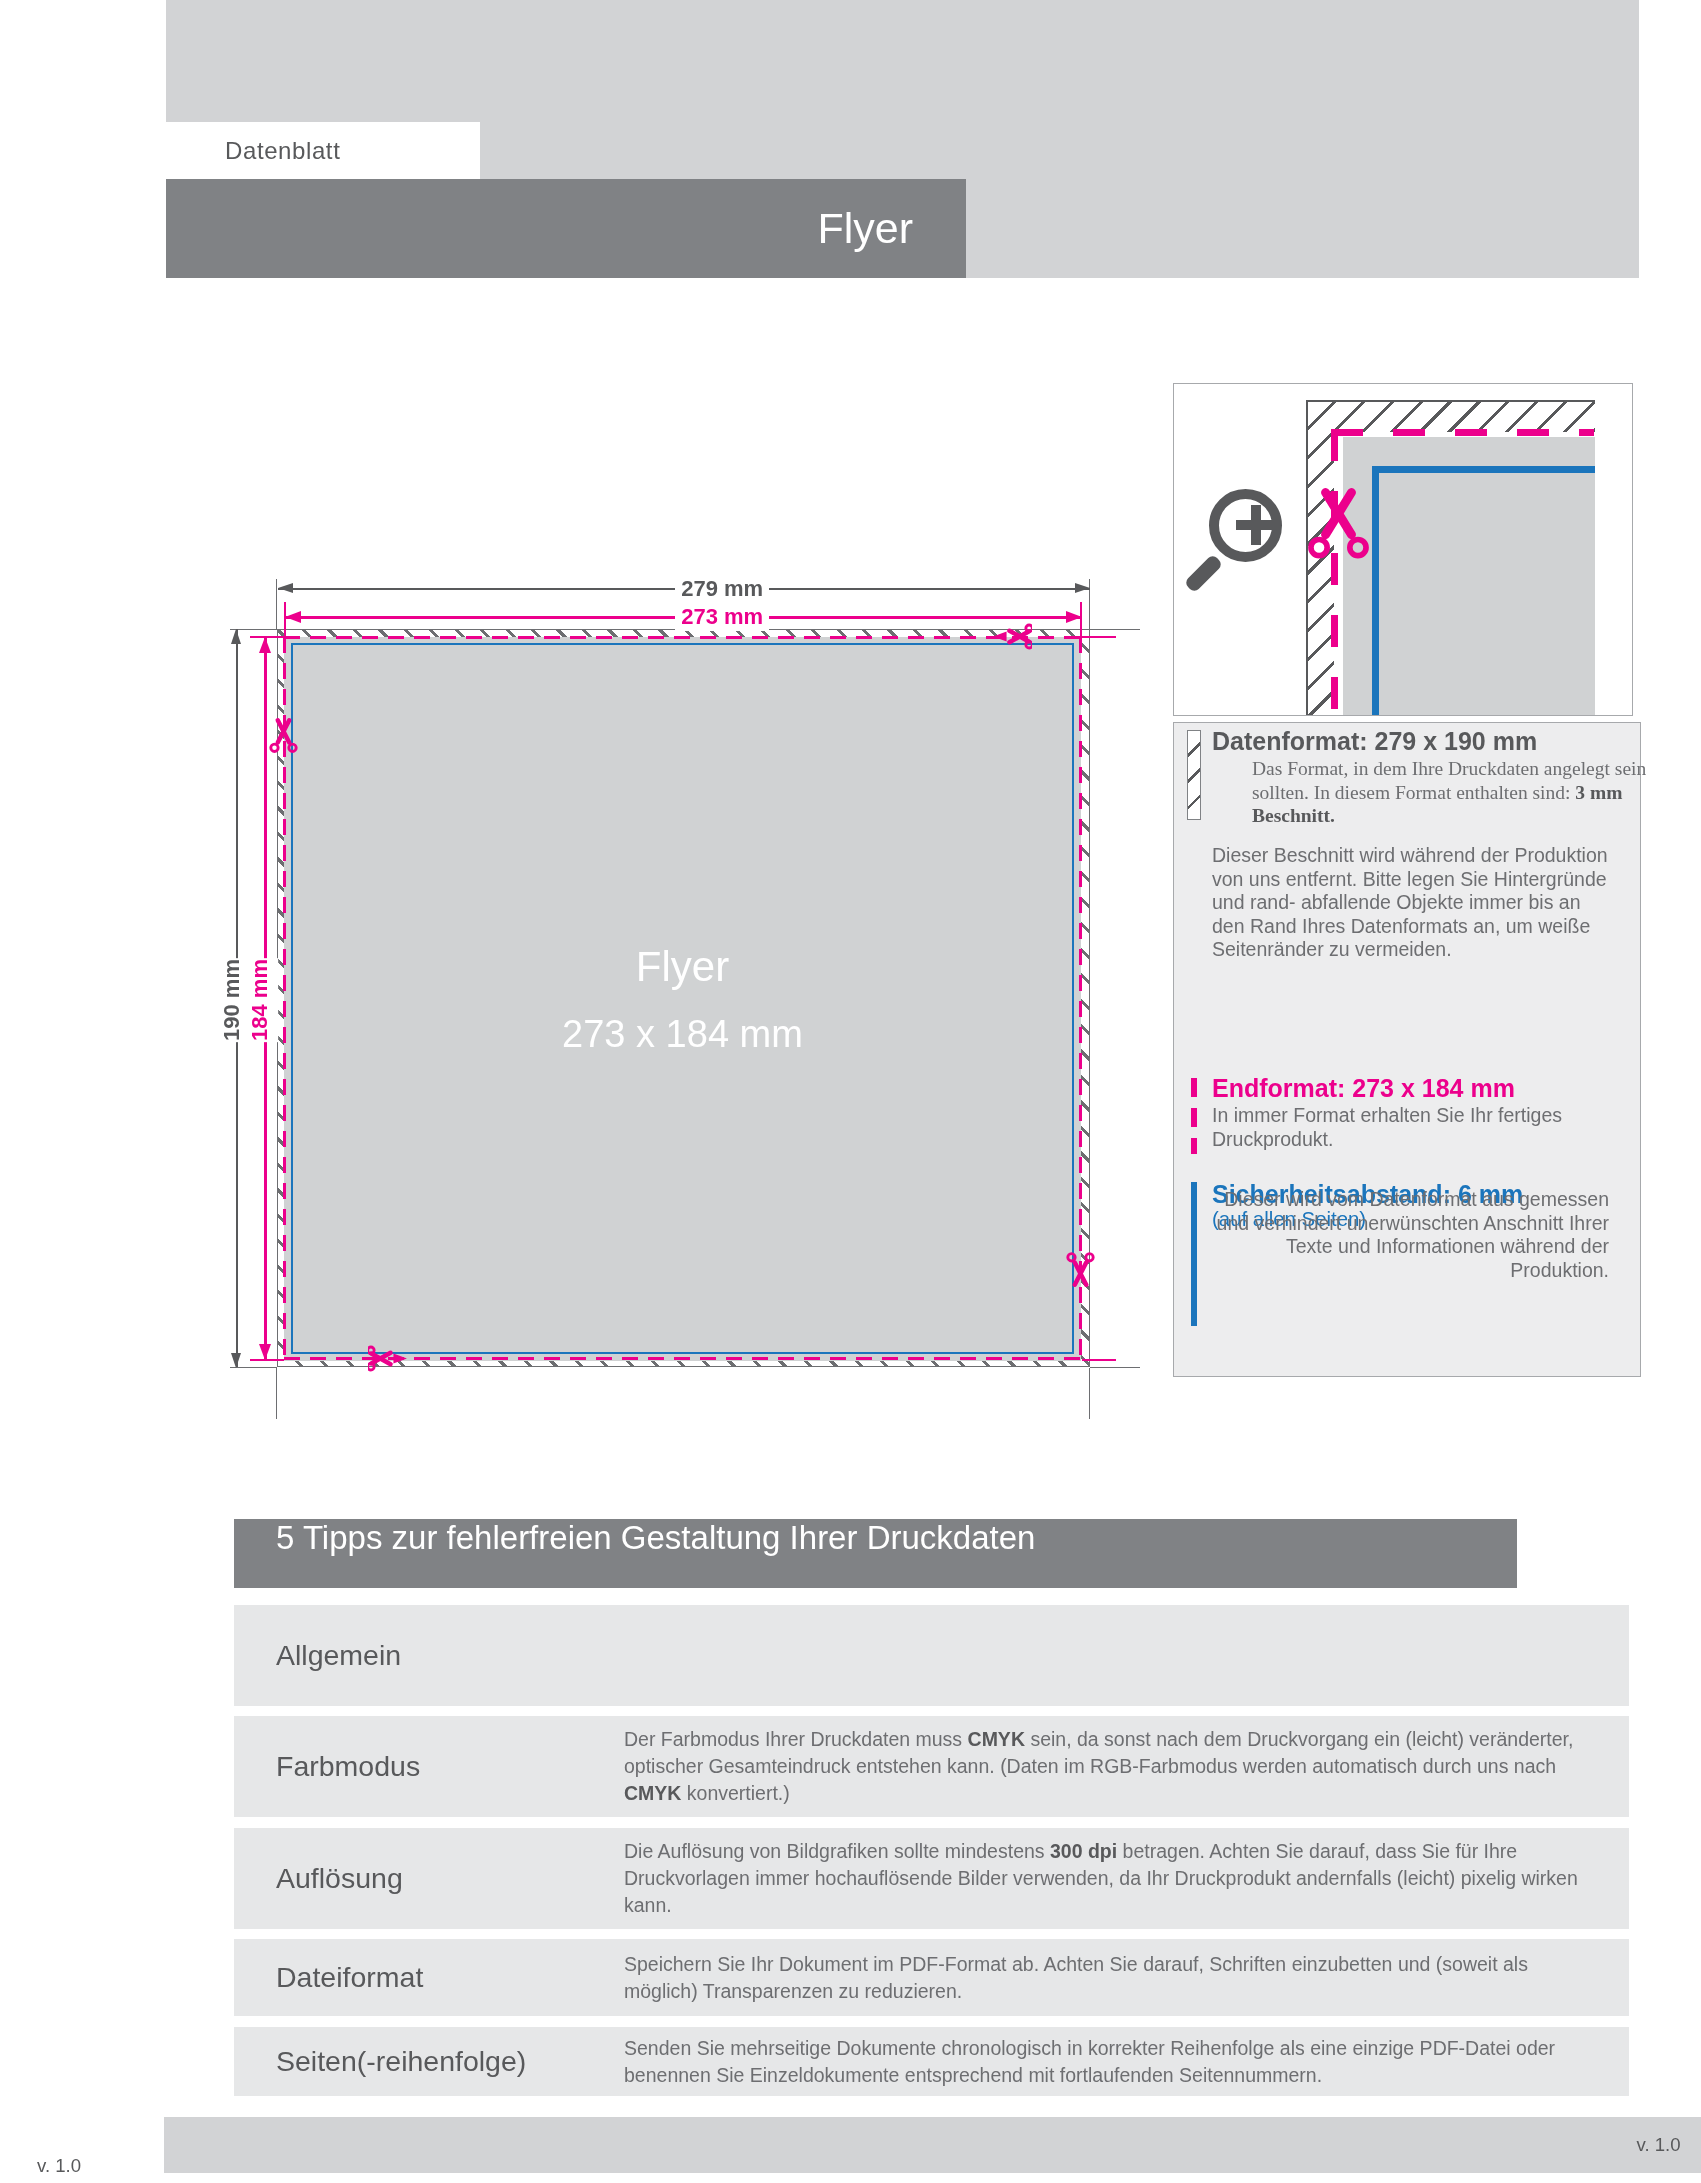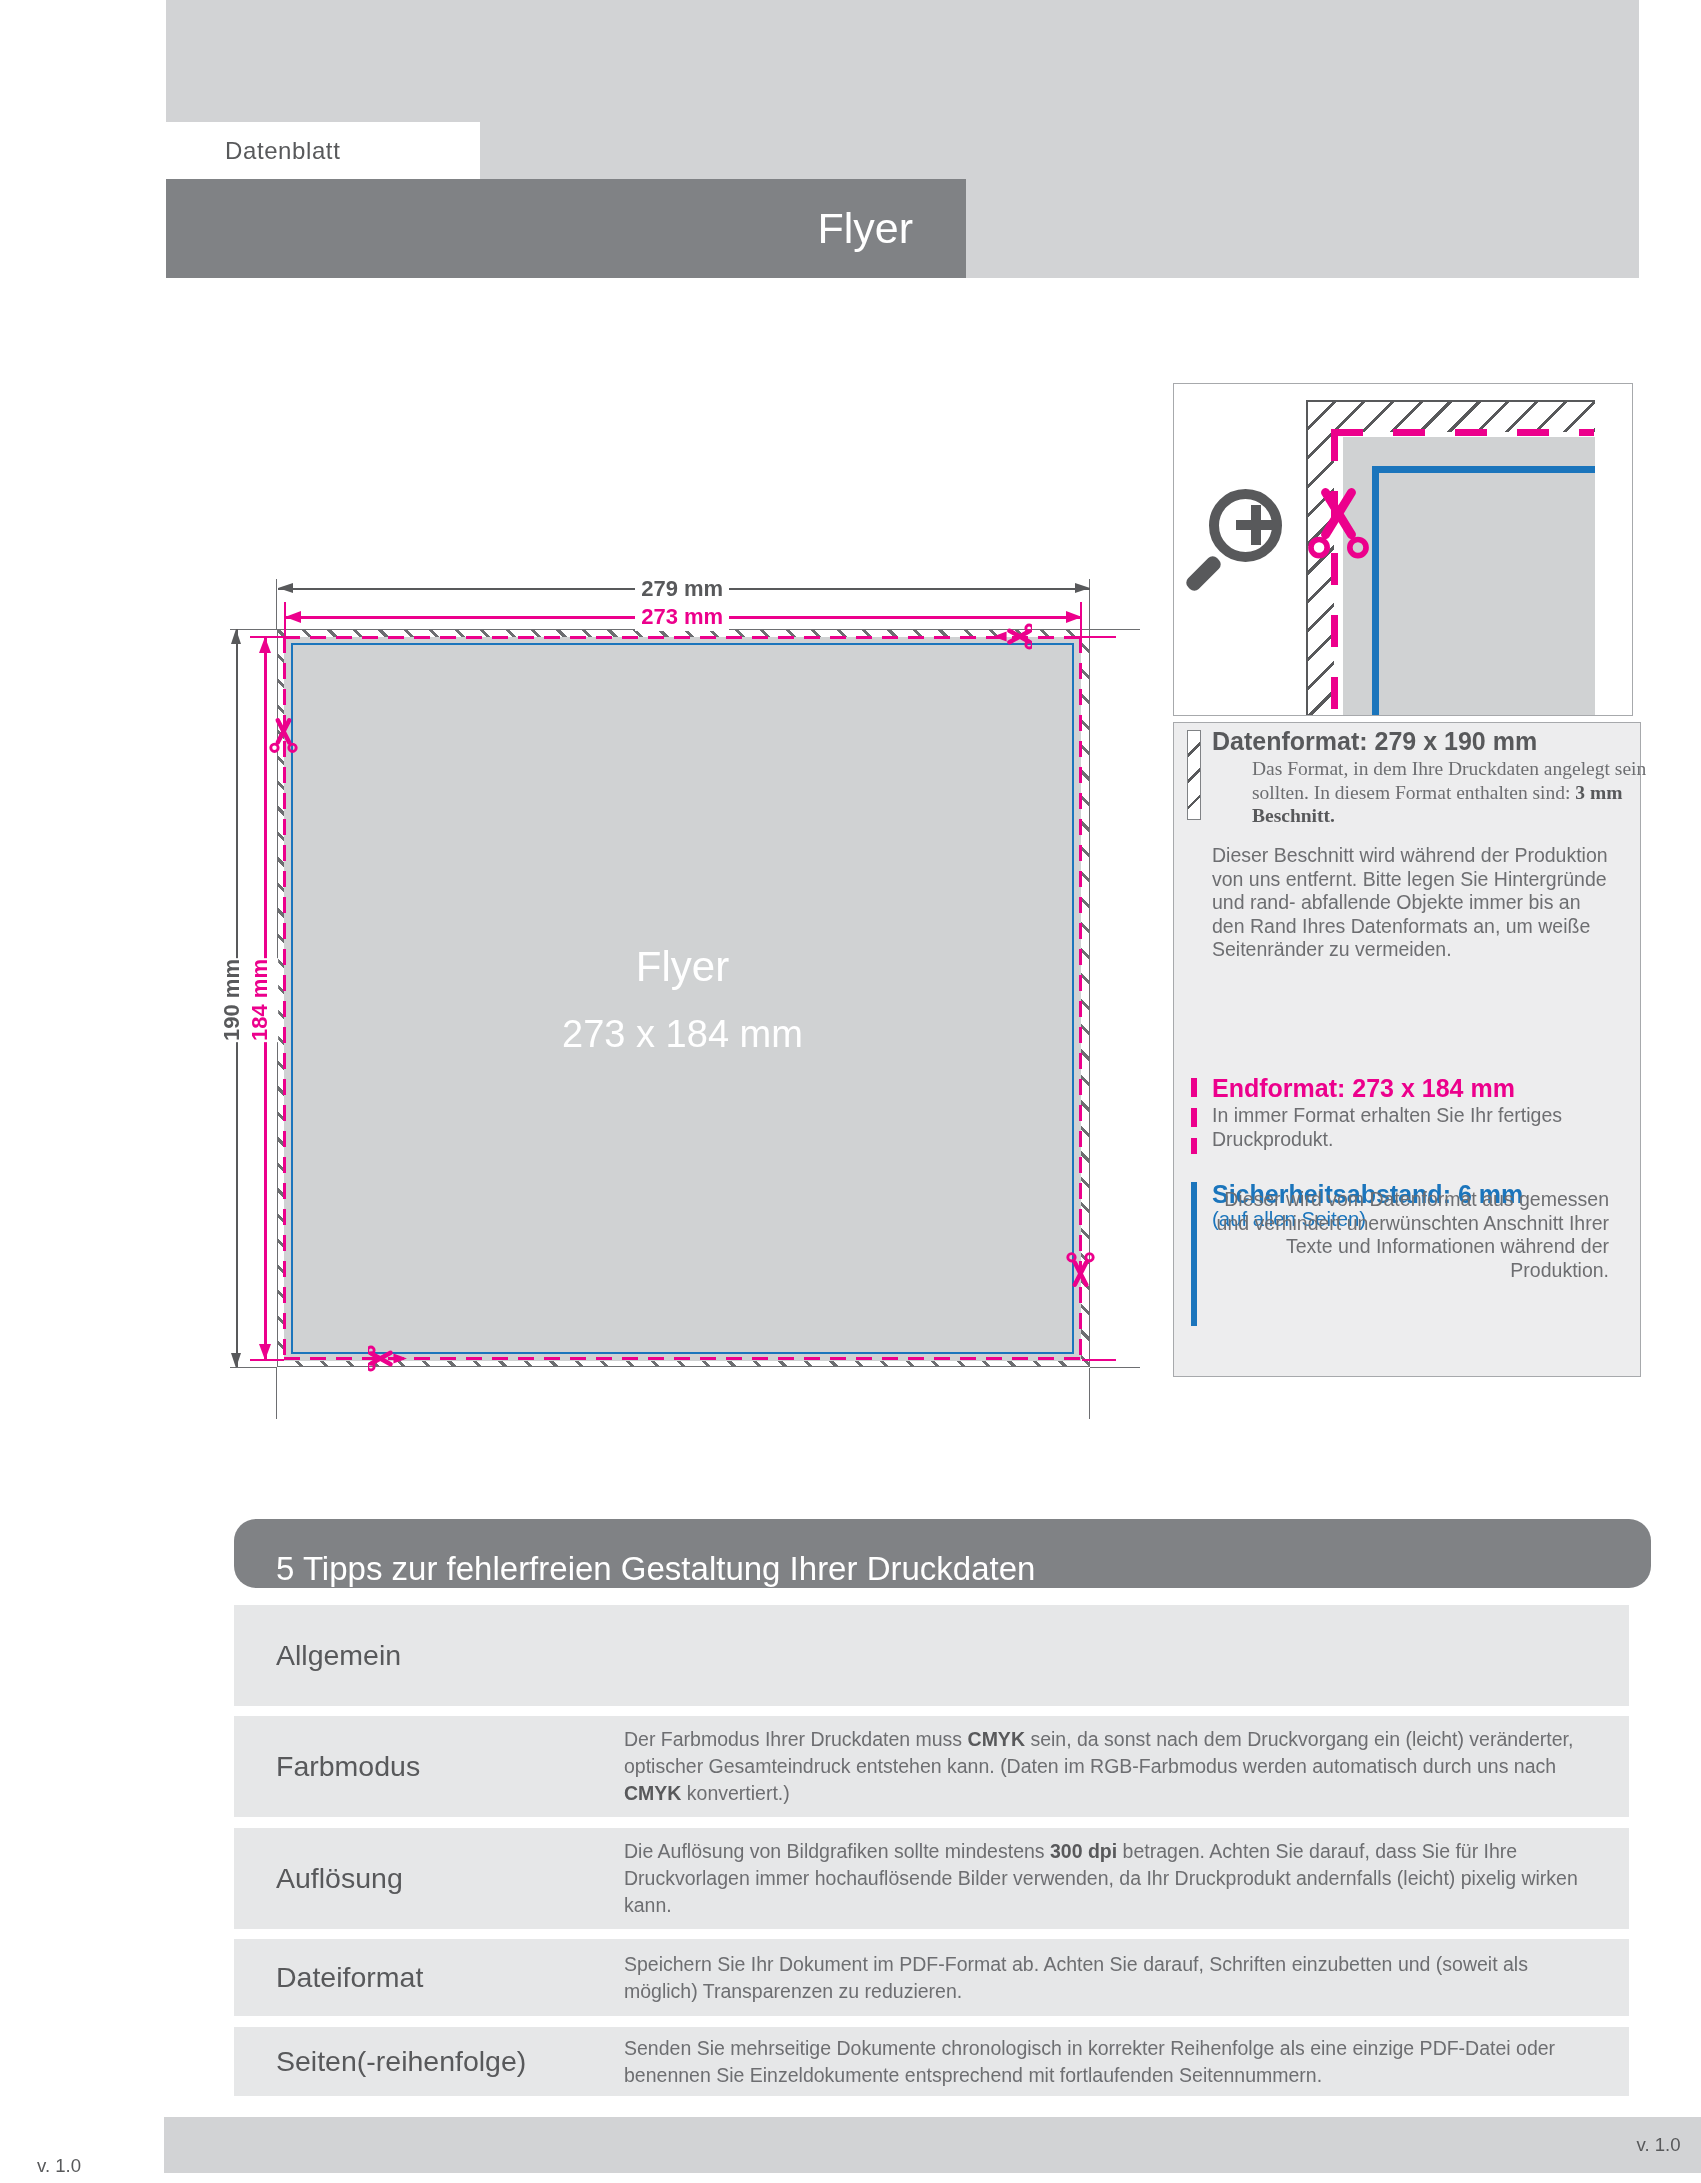--- a/index.html
+++ b/index.html
@@ -25,21 +25,21 @@
   
   .hdr-light{left:166px;top:0;width:1473px;height:278px;background:var(--light-gray);}
   .hdr-tag{left:166px;top:122px;width:314px;height:57px;background:#ffffff;display:flex;align-items:center;}
   .hdr-tag span{font-size:24px;color:var(--dark);padding-left:59px;letter-spacing:0.6px;}
   .hdr-bar{left:166px;top:179px;width:800px;height:99px;background:var(--bar-gray);display:flex;align-items:center;justify-content:flex-end;}
   .hdr-bar span{font-size:43px;color:#ffffff;padding-right:53px;}
   
   .cropline{background:var(--line-gray);}
   .dimline{background:var(--dark);}
   .dimline-m{background:var(--magenta);}
-  .dimlabel{position:absolute;font-size:22px;font-weight:bold;background:#ffffff;padding:1.2px 6.2px;white-space:nowrap;}
+  .dimlabel{position:absolute;font-size:22px;font-weight:bold;background:#ffffff;padding:1.2px 6.2px;white-space:nowrap;margin-left:40px;}
   .arr{position:absolute;width:0;height:0;}
   .dash-h{position:absolute;height:3.1px;background:repeating-linear-gradient(90deg,var(--magenta) 0 16px,transparent 16px 26px);}
   .dash-v{position:absolute;width:3.1px;background:repeating-linear-gradient(180deg,var(--magenta) 0 16px,transparent 16px 26px);}
   .ext-m{position:absolute;background:var(--magenta);}
   .bleed{left:277px;top:629px;width:813px;height:738px;box-sizing:border-box;border:1.2px solid var(--line-gray);
     background:repeating-linear-gradient(45deg,transparent 0 15px,var(--line-gray) 15px 18px);}
   .trim{left:284px;top:637px;width:797px;height:724px;background:var(--fill-gray);}
   .safety{left:291px;top:643px;width:783px;height:711px;box-sizing:border-box;border:2.5px solid var(--blue);}
   .center-txt{left:284px;top:637px;width:797px;height:724px;display:flex;flex-direction:column;align-items:center;justify-content:center;color:#ffffff;}
   .center-txt .l1{font-size:42px;line-height:1.0;}
@@ -57,21 +57,21 @@
   .panel{left:1173px;top:722px;width:468px;height:655px;background:var(--panel-gray);box-sizing:border-box;border:1.9px solid var(--border-gray);}
   .p-icon-hatch{left:1187px;top:730px;width:14.2px;height:90px;background:
     repeating-linear-gradient(135deg,transparent 0 16px,var(--dark) 16px 18.6px),#ffffff;
     box-sizing:border-box;border:1.2px solid var(--bar-gray);}
   .p-icon-dash{left:1191px;top:1078px;width:6.2px;height:76px;background:repeating-linear-gradient(180deg,var(--magenta) 0 18.6px,transparent 18.6px 30px);}
   .p-icon-blue{left:1191px;top:1182px;width:6.2px;height:144px;background:var(--blue);}
   .p-h1{position:absolute;font-size:25px;font-weight:bold;white-space:nowrap;}
   .p-body{position:absolute;width:397px;font-size:19.5px;line-height:23.5px;color:var(--body-gray);}
   .p-sub{position:absolute;font-size:20.4px;font-weight:normal;color:var(--blue);}
   
-  .tips-bar{left:234px;top:1519px;width:1417px;height:69px;background:var(--bar-gray);display:flex;align-items:flex-end;border-radius:22px;}
+  .tips-bar{left:234px;top:1519px;width:1283px;height:69px;background:var(--bar-gray);display:flex;align-items:flex-start;}
   .tips-bar span{color:#ffffff;font-size:33px;padding-left:42px;}
   .row{left:234px;width:1395px;background:var(--row-gray);display:flex;align-items:center;}
   .row .lbl{width:390px;flex:none;font-size:28.5px;color:var(--dark);padding-left:42px;box-sizing:border-box;}
   .row .dsc{flex:1;font-size:19.5px;line-height:27px;color:var(--body-gray);padding-right:43px;}
   .row .dsc b{color:var(--dark);}
   
   .foot-bar{left:164px;top:2117px;width:1537px;height:56px;background:var(--light-gray);display:flex;align-items:center;justify-content:flex-end;}
   .foot-bar span{font-size:18.6px;color:var(--dark);padding-right:20.4px;}
   .foot-left{left:37px;top:2155px;font-size:18.6px;color:var(--dark);}
   .vlabel{position:absolute;font-size:22px;font-weight:bold;background:#ffffff;padding:5px 1.2px;white-space:nowrap;transform:rotate(-90deg);transform-origin:center;}

